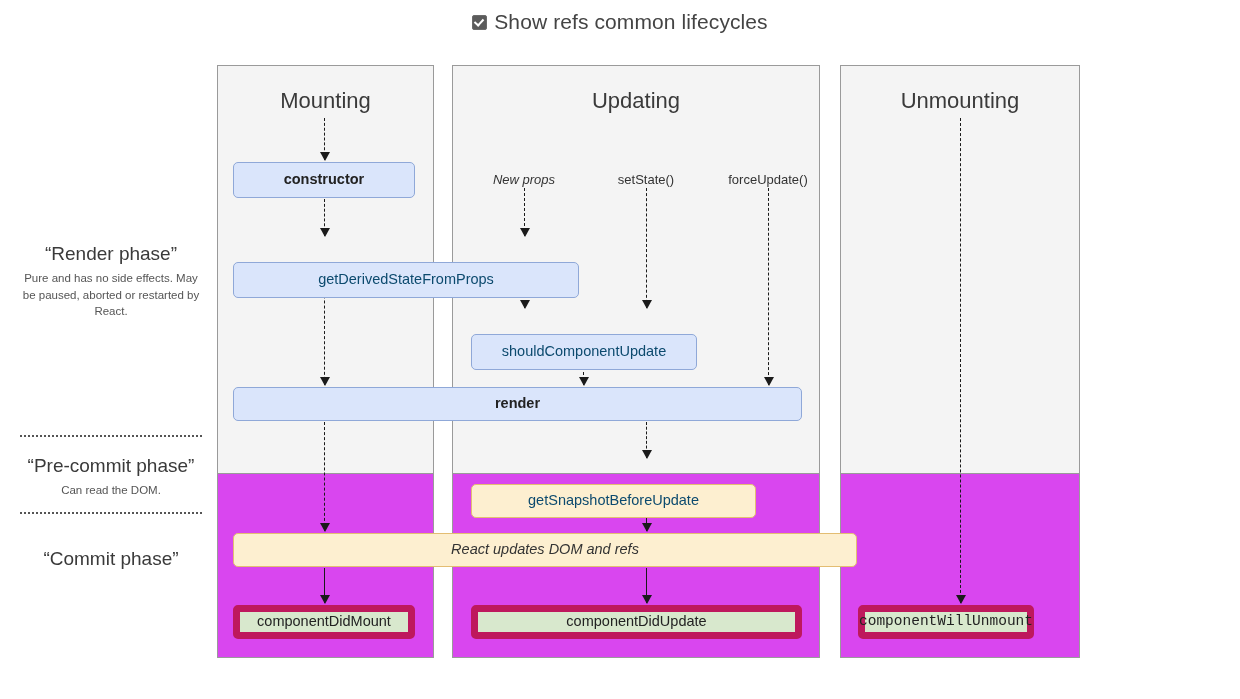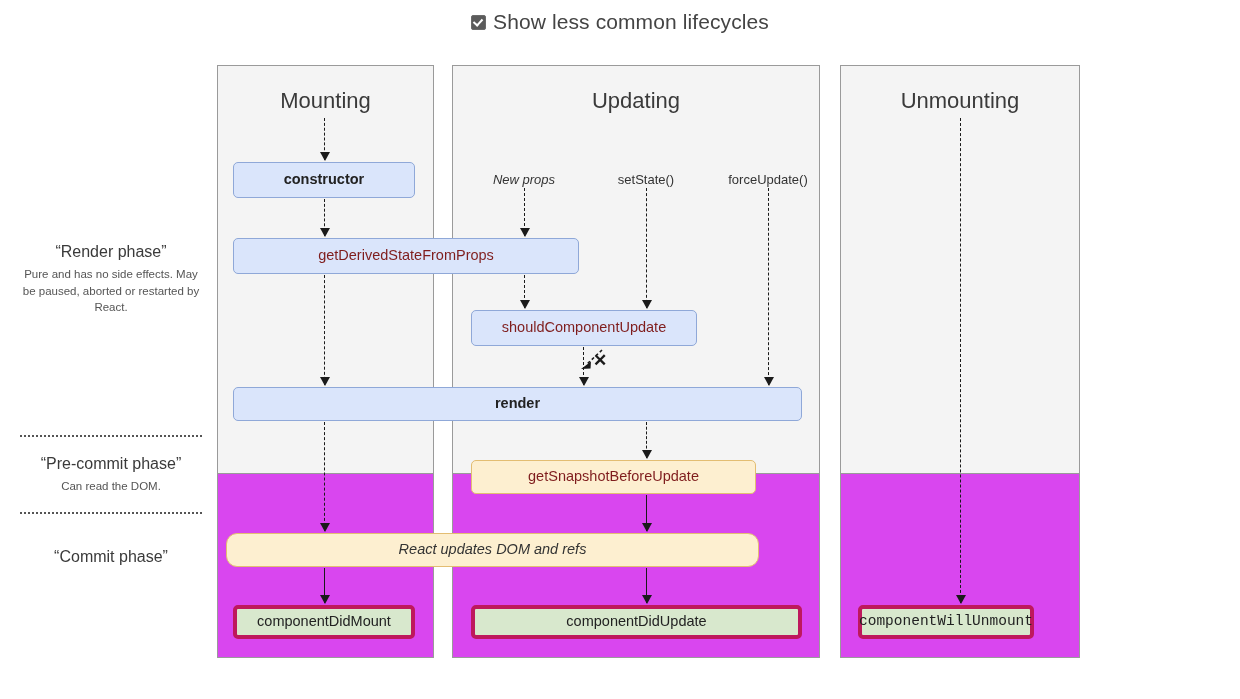--- a/index.html
+++ b/index.html
@@ -50,21 +50,21 @@
 
   #col-mounting   { left: 217px; top: 65px; width: 217px; height: 593px; }
   #col-updating   { left: 452px; top: 65px; width: 368px; height: 593px; }
   #col-unmounting { left: 840px; top: 65px; width: 240px; height: 593px; }
   .col .col-shade { height: 408px; }
 
   
   .phase {
     position: absolute; left: 20px; width: 182px; text-align: center;
   }
-  .phase-title { font-size: 16px; color: #3a3a3a; margin-bottom: 5px; }
+  .phase-title { font-size: 19px; color: #3a3a3a; margin-bottom: 5px; }
   .phase-desc  { font-size: 11.5px; color: #555; line-height: 1.45; }
   #phase-render     { top: 243px; }
   #phase-precommit  { top: 455px; }
   #phase-commit     { top: 548px; }
 
   .dotline {
     position: absolute; left: 20px; width: 182px; height: 0;
     border-top: 2px dotted #555;
   }
   #dot-top    { top: 435px; }
@@ -73,34 +73,34 @@
   
   .node {
     position: absolute; box-sizing: border-box;
     border-radius: 5px;
     display: flex; align-items: center; justify-content: center;
     font-size: 14.5px; text-align: center;
     line-height: 1.1;
   }
   .node.blue   { background: #dae5fb; border: 1px solid #8fa8d8; }
   .node.yellow { background: #fdefd0; border: 1px solid #e3bd72; }
-  .node.green  { background: #d8e8cd; border: 4px solid #be185d; }
+  .node.green  { background: #d8e8cd; border: 7px solid #be185d; }
 
   .node.bold   { font-weight: bold; color: #222; }
-  .node.muted  { color: #7f1d1d; font-weight: normal; }
+  .node.muted  { color: #0c4a6e; font-weight: normal; margin-top: 24px; }
   .node.italic { font-style: italic; color: #333; }
   .node.dark   { color: #222; }
 
   
   #n-constructor   { left: 233px; top: 162px; width: 182px; height: 36px; }
   #n-gdsfp         { left: 233px; top: 238px; width: 346px; height: 36px; }
   #n-scu           { left: 471px; top: 310px; width: 226px; height: 36px; }
   #n-render        { left: 233px; top: 387px; width: 569px; height: 34px; }
   #n-gsbu          { left: 471px; top: 460px; width: 285px; height: 34px; }
-  #n-reactupdates  { left: 226px; top: 533px; width: 533px; height: 34px; border-radius: 11px; }
+  #n-reactupdates  { left: 233px; top: 533px; width: 624px; height: 34px; }
   #n-cdm           { left: 233px; top: 605px; width: 182px; height: 34px; }
   #n-cdu           { left: 471px; top: 605px; width: 331px; height: 34px; }
   #n-cwu           { left: 858px; top: 605px; width: 176px; height: 34px; font-family: Liberation Mono, monospace; }
 
   
   .trigger {
     position: absolute; text-align: center; font-size: 13px; color: #333;
     width: 130px;
   }
   .trigger.it { font-style: italic; }
@@ -134,21 +134,21 @@
     line-height: 1;
   }
 </style>
 </head>
 <body>
 
 <div id="root">
 
   <div class="toggle-row">
     <span class="toggle-box"></span>
-    <span class="toggle-label">Show less common lifecycles</span>
+    <span class="toggle-label">Show refs common lifecycles</span>
   </div>
 
   <div class="phase" id="phase-render">
     <div class="phase-title">“Render phase”</div>
     <div class="phase-desc">Pure and has no side effects. May be paused, aborted or restarted by React.</div>
   </div>
   <div class="dotline" id="dot-top"></div>
   <div class="phase" id="phase-precommit">
     <div class="phase-title">“Pre-commit phase”</div>
     <div class="phase-desc">Can read the DOM.</div>

